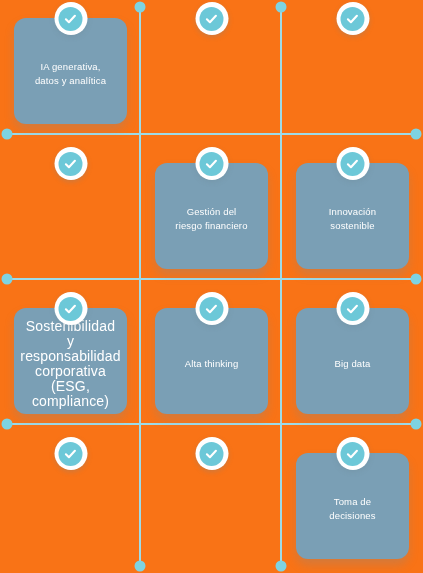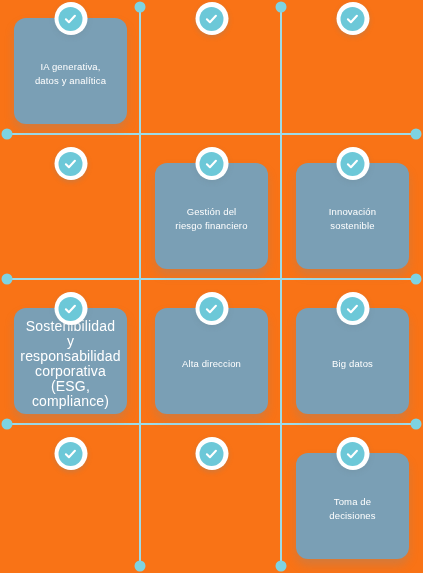--- a/index.html
+++ b/index.html
@@ -231,34 +231,34 @@
 
     <div class="cell">
       <div class="badge">
         <span class="badge-inner">
           <svg width="16" height="16" viewBox="0 0 16 16" aria-hidden="true">
               <path d="M3.4 8.3 L6.4 11.2 L12.4 4.8" fill="none" stroke="#ffffff" stroke-width="2.1" stroke-linecap="round" stroke-linejoin="round"></path>
             </svg>
         </span>
       </div>
       <div class="card">
-        <span class="card-label">Alta direccion</span>
-      </div>
-    </div>
-
-    <div class="cell">
-      <div class="badge">
-        <span class="badge-inner">
-          <svg width="16" height="16" viewBox="0 0 16 16" aria-hidden="true">
-              <path d="M3.4 8.3 L6.4 11.2 L12.4 4.8" fill="none" stroke="#ffffff" stroke-width="2.1" stroke-linecap="round" stroke-linejoin="round"></path>
-            </svg>
-        </span>
-      </div>
-      <div class="card">
-        <span class="card-label">Big datos</span>
+        <span class="card-label">Alta thinking</span>
+      </div>
+    </div>
+
+    <div class="cell">
+      <div class="badge">
+        <span class="badge-inner">
+          <svg width="16" height="16" viewBox="0 0 16 16" aria-hidden="true">
+              <path d="M3.4 8.3 L6.4 11.2 L12.4 4.8" fill="none" stroke="#ffffff" stroke-width="2.1" stroke-linecap="round" stroke-linejoin="round"></path>
+            </svg>
+        </span>
+      </div>
+      <div class="card">
+        <span class="card-label">Big data</span>
       </div>
     </div>
 
     <div class="cell">
       <div class="badge">
         <span class="badge-inner">
           <svg width="16" height="16" viewBox="0 0 16 16" aria-hidden="true">
               <path d="M3.4 8.3 L6.4 11.2 L12.4 4.8" fill="none" stroke="#ffffff" stroke-width="2.1" stroke-linecap="round" stroke-linejoin="round"></path>
             </svg>
         </span>

